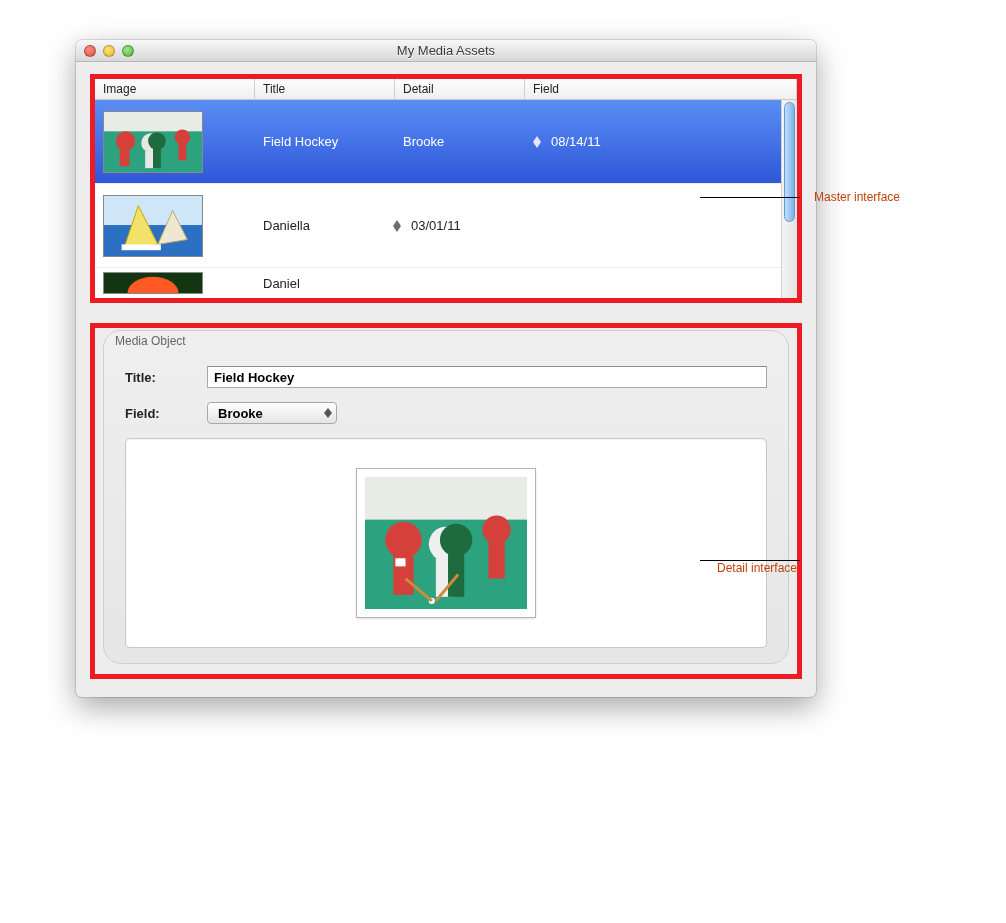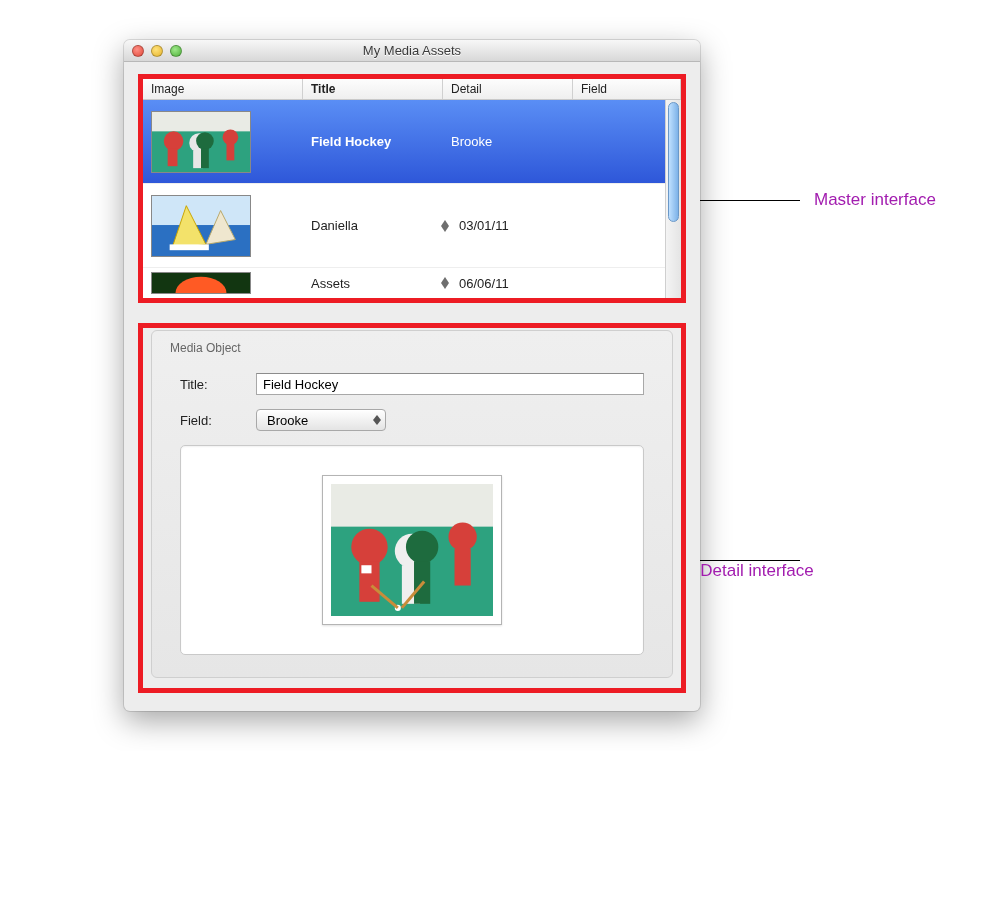--- a/index.html
+++ b/index.html
@@ -6,22 +6,22 @@
   body {
     margin: 0;
     padding: 40px 20px;
     font-family: "Lucida Grande", "Helvetica Neue", Arial, sans-serif;
     font-size: 13px;
     background: #fff;
     width: 1006px;
     position: relative;
   }
   .window {
-    width: 576px;
-    margin-left: 104px;
+    width: 740px;
+    margin-left: 56px;
     border-radius: 6px;
     box-shadow: 0 10px 30px rgba(0,0,0,0.35), 0 0 0 1px rgba(0,0,0,0.12);
     overflow: hidden;
     background: #ededed;
     position: relative;
   }
   .titlebar {
     height: 22px;
     background: linear-gradient(#f7f7f7, #d8d8d8);
     border-bottom: 1px solid #b8b8b8;
@@ -54,21 +54,21 @@
     border-bottom: 1px solid #c9c9c9;
     font-size: 12px;
     color: #222;
   }
   .th {
     padding: 3px 8px;
     border-right: 1px solid #d0d0d0;
   }
   .th:first-child { border-left: none; }
   .col-image { width: 160px; }
-  .col-title  { width: 140px; font-weight: bold; }
+  .col-title  { width: 140px; }
   .col-author { width: 130px; }
   .col-date   { flex: 1; }
 
   .tbody { max-height: 224px; overflow: hidden; background: #fff; }
   .row {
     display: flex; align-items: center;
     border-bottom: 1px solid #eee;
     height: 84px;
     color: #222;
   }
@@ -100,32 +100,32 @@
     position:absolute; left:2px; right:2px; top:2px; height:120px;
     border-radius: 7px;
     background: linear-gradient(to right,#bfe0ff,#7db2e8);
     border:1px solid #6a98c8;
   }
 
   
   .detail-outer { border:5px solid #ed1c24; margin-top: 20px; padding: 0 0 4px 0; }
   .fieldset {
     margin: 2px 8px 6px;
-    padding: 8px;
+    padding: 1px;
     background: linear-gradient(#efefef,#e6e6e6);
     border: 1px solid #cfcfcf;
-    border-radius: 6px;
+    border-radius: 18px;
     position: relative;
   }
   .legend {
     font-size: 12px; color: #666;
     padding: 2px 0 0 10px;
   }
   .form { padding: 18px 20px 14px; }
-  .form-row { display:flex; align-items:center; gap: 16px; margin-bottom: 14px; }
+  .form-row { display:flex; align-items:center; gap: 22px; margin-bottom: 14px; font-weight: bold; }
   .form-label { width: 60px; text-align: left; color:#222; }
   .text-input {
     flex: 1; height: 22px; padding: 2px 6px;
     border: 1px solid #a8a8a8; border-top-color:#8c8c8c;
     background: #fff; font: inherit;
   }
   .select {
     display:inline-flex; align-items:center; justify-content:space-between;
     min-width: 130px; height: 22px; padding: 0 4px 0 10px;
     border: 1px solid #a8a8a8; border-radius: 4px;
@@ -145,21 +145,21 @@
   .image-frame {
     width: 180px; height: 150px; border: 1px solid #b4b4b4;
     background: #fff; padding: 8px;
     box-shadow: 0 1px 2px rgba(0,0,0,0.12);
   }
   .image-frame .img { width:100%; height:100%; position:relative; overflow:hidden; }
 
   
   .annot {
     position: absolute; display:flex; align-items:center;
-    font-size: 17px; color:#a21caf;
+    font-size: 12px; color:#c2410c;
   }
   .annot .line { height:1px; background:#000; }
   .annot.master-a { top: 190px; left: 700px; }
   .annot.detail-a { top: 560px; left: 700px; flex-direction: column; }
   .annot .line { width: 100px; margin-right: 14px; }
 </style>
 </head>
 <body>
 
 <div class="window">
@@ -195,20 +195,31 @@
                 <circle cx="80" cy="26" r="8" fill="#d6403a"></circle>
                 <rect x="16" y="38" width="10" height="18" fill="#d6403a"></rect>
                 <rect x="42" y="40" width="10" height="18" fill="#e7e7e7"></rect>
                 <rect x="50" y="38" width="8" height="20" fill="#1e6b3e"></rect>
                 <rect x="76" y="32" width="8" height="18" fill="#d6403a"></rect>
               </svg>
             </span>
           </div>
           <div class="cell col-title">Field Hockey</div>
           <div class="cell col-author">Brooke</div>
+          <div class="cell col-date date-cell">
+            <span class="stepper">
+              <svg viewBox="0 0 8 6">
+                  <polygon points="4,0 8,6 0,6" fill="currentColor"></polygon>
+                </svg>
+              <svg viewBox="0 0 8 6">
+                  <polygon points="0,0 8,0 4,6" fill="currentColor"></polygon>
+                </svg>
+            </span>
+            <span>08/14/11</span>
+          </div>
         </div>
 
         <div class="row">
           <div class="cell col-image">
             <span class="thumb">
               <svg viewBox="0 0 100 62" width="100%" height="100%" preserveAspectRatio="none">
                 <rect width="100" height="30" fill="#cfe6f8"></rect>
                 <rect y="30" width="100" height="32" fill="#2b70c2"></rect>
                 <polygon points="20,55 35,10 55,50" fill="#f3e26a" stroke="#c9a400"></polygon>
                 <polygon points="55,50 70,15 85,45" fill="#efe7cf" stroke="#b8a86a"></polygon>
@@ -232,32 +243,21 @@
 
         <div class="row partial">
           <div class="cell col-image">
             <span class="thumb">
               <svg viewBox="0 0 100 22" width="100%" height="100%" preserveAspectRatio="none">
                 <rect width="100" height="22" fill="#123611"></rect>
                 <ellipse cx="50" cy="22" rx="26" ry="18" fill="#ff5a24"></ellipse>
               </svg>
             </span>
           </div>
-          <div class="cell col-author">Assets</div>
-          <div class="cell col-date date-cell">
-            <span class="stepper">
-              <svg viewBox="0 0 8 6">
-                  <polygon points="4,0 8,6 0,6" fill="#555"></polygon>
-                </svg>
-              <svg viewBox="0 0 8 6">
-                  <polygon points="0,0 8,0 4,6" fill="#555"></polygon>
-                </svg>
-            </span>
-            <span>06/06/11</span>
-          </div>
+          <div class="cell col-author">Daniel</div>
         </div>
 
       </div>
       <div class="scrollbar">
         <div class="sthumb"></div>
       </div>
     </div>
 
     <div class="detail-outer">
       <div class="fieldset">

